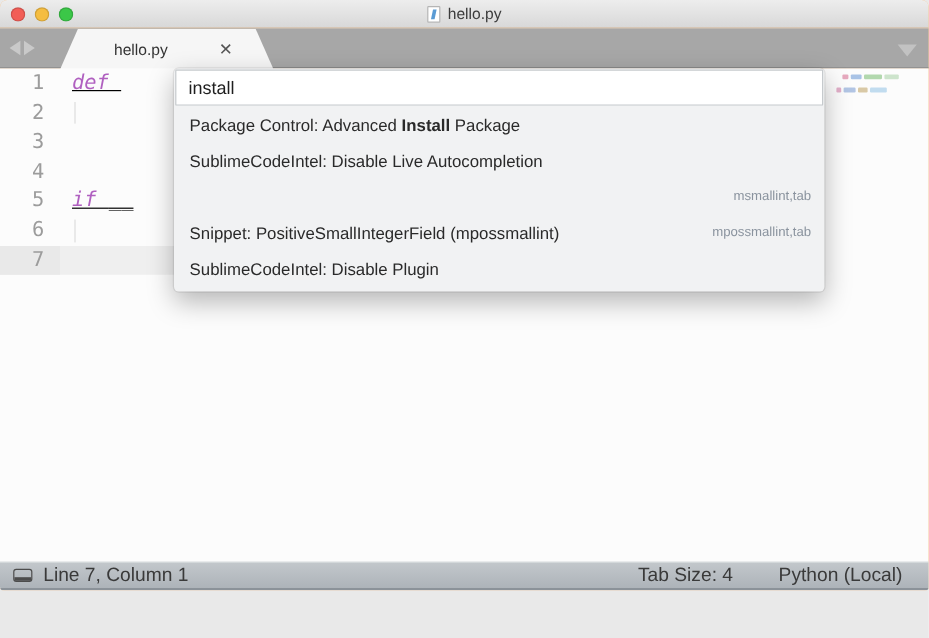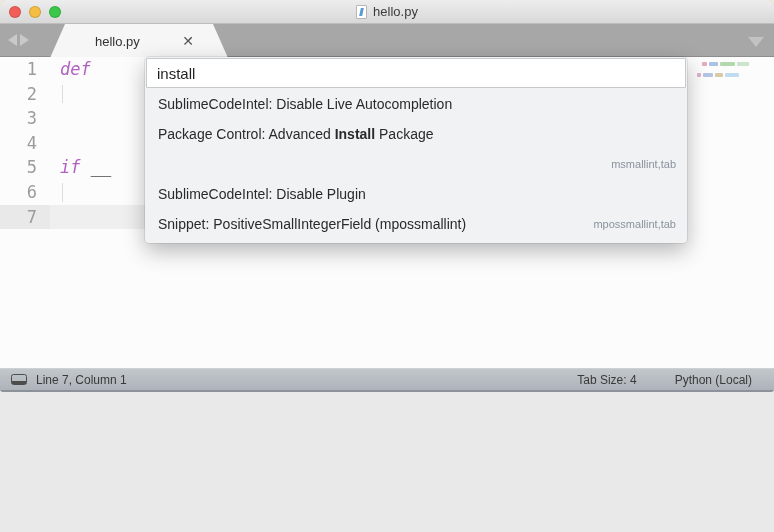--- a/index.html
+++ b/index.html
@@ -1,18 +1,18 @@
 <!DOCTYPE html>
 <html style="--kw: #b060c0; --selbg: #c9cdd2;"><head>
 <meta charset="utf-8">
 <style>
   html,body{margin:0;padding:0;background:#e9e9e9;}
   *{box-sizing:border-box;}
   .window{
-    position:relative;width:774px;height:392px;overflow:hidden;
+    position:relative;width:774px;height:492px;overflow:hidden;
     font-family:"Liberation Sans",sans-serif;
     border-radius:6px 6px 3px 3px;background:#fdba74;
   }
 
   
   .titlebar{
     position:absolute;left:0;top:0;width:774px;height:24px;
     background:linear-gradient(#ededed,#d8d8d8);
     border-bottom:1px solid #bdbdbd;
     display:flex;align-items:center;
@@ -47,21 +47,21 @@
   
   .editor{
     position:absolute;left:0;top:57px;width:774px;height:451px;
     background:#fcfcfc;overflow:hidden;
     font-family:"DejaVu Sans Mono",monospace;font-size:17px;
   }
   .code-line{display:flex;height:24.6px;line-height:24.6px;position:relative;}
   .code-line.current{background:#efefef;width:660px;}
   .code-line.current .gutter-num{background:#e9e9e9;}
   .gutter-num{width:50px;text-align:right;padding-right:13px;color:#9c9c9c;flex:none;}
-  .code-content{padding-left:10px;position:relative;white-space:pre;}
+  .code-content{padding-left:10px;position:relative;white-space:pre;text-decoration:underline;}
   .tok-keyword{color:var(--kw,#b060c0);font-style:italic;}
   .tok-plain{color:#3a3a3a;}
   .indent-guide{position:absolute;left:12px;top:3px;bottom:3px;width:1px;background:#dcdcdc;}
 
   
   .minimap{position:absolute;right:8px;top:3px;width:70px;height:30px;filter:blur(0.6px);}
   .mm-row{position:absolute;height:4px;display:flex;gap:2px;}
   .mm-seg{height:4px;border-radius:1px;}
 
   
@@ -84,21 +84,21 @@
   }
   .palette-item.selected{background:var(--selbg,#c9cdd2);}
   .pi-label b{font-weight:700;}
   .pi-hint{margin-left:auto;font-size:11px;color:#8a939e;text-align:center;}
 
   
   .statusbar{
     position:absolute;left:0;bottom:0;width:774px;height:24px;
     background:linear-gradient(#c2c7cb,#adb3b9);
     border-top:1px solid #cdd1d4;border-bottom:2px solid #8b9299;
-    display:flex;align-items:center;font-size:12px;color:#3a3a3a;
+    display:flex;align-items:center;font-size:16px;color:#3a3a3a;
   }
   .panel-icon{width:16px;height:11px;border:1.5px solid #4c4c4c;border-radius:2.5px;margin:0 9px 0 11px;position:relative;}
   .panel-icon::after{content:"";position:absolute;left:0;right:0;bottom:0;height:3px;background:#4c4c4c;}
   .status-right{margin-left:auto;display:flex;gap:38px;padding-right:22px;}
 </style>
 </head>
 <body>
 
 <div class="window">
 
@@ -170,34 +170,34 @@
           <span class="mm-seg" style="width: 8px; background: rgb(217, 201, 166);"></span>
           <span class="mm-seg" style="width: 14px; background: rgb(193, 220, 239);"></span>
         </div>
       </div>
   </div>
 
   <div class="palette">
     <input class="palette-input" value="install" style="">
     <div class="palette-list">
         <div class="palette-item">
+          <span class="pi-label"><span>Package Control: Advanced </span><b>Install</b><span> Package</span></span>
+        </div>
+        <div class="palette-item">
           <span class="pi-label"><span>SublimeCodeIntel: Disable Live Autocompletion</span></span>
         </div>
         <div class="palette-item">
-          <span class="pi-label"><span>Package Control: Advanced </span><b>Install</b><span> Package</span></span>
-        </div>
-        <div class="palette-item">
           <span class="pi-hint">msmallint,tab</span>
-        </div>
-        <div class="palette-item">
-          <span class="pi-label"><span>SublimeCodeIntel: Disable Plugin</span></span>
         </div>
         <div class="palette-item">
           <span class="pi-label"><span>Snippet: PositiveSmallIntegerField (mpossmallint)</span></span>
           <span class="pi-hint">mpossmallint,tab</span>
+        </div>
+        <div class="palette-item">
+          <span class="pi-label"><span>SublimeCodeIntel: Disable Plugin</span></span>
         </div>
       </div>
   </div>
 
   <div class="statusbar">
     <div class="panel-icon"></div>
     <span>Line 7, Column 1</span>
     <div class="status-right">
       <span>Tab Size: 4</span>
       <span>Python (Local)</span>

